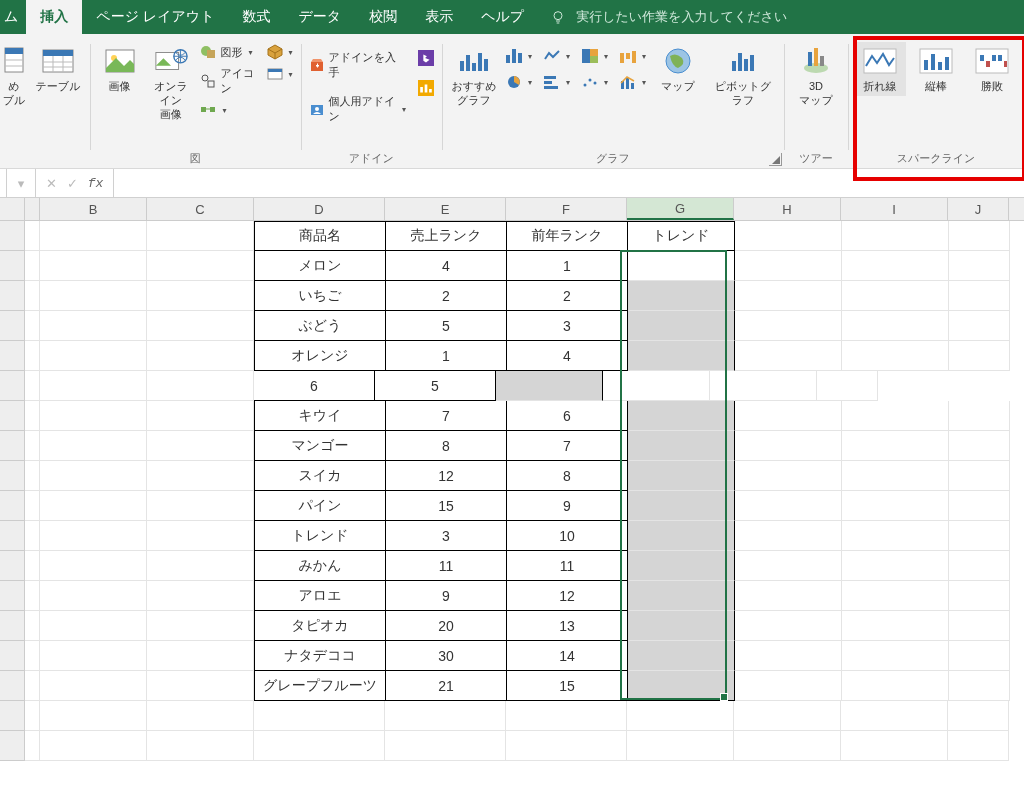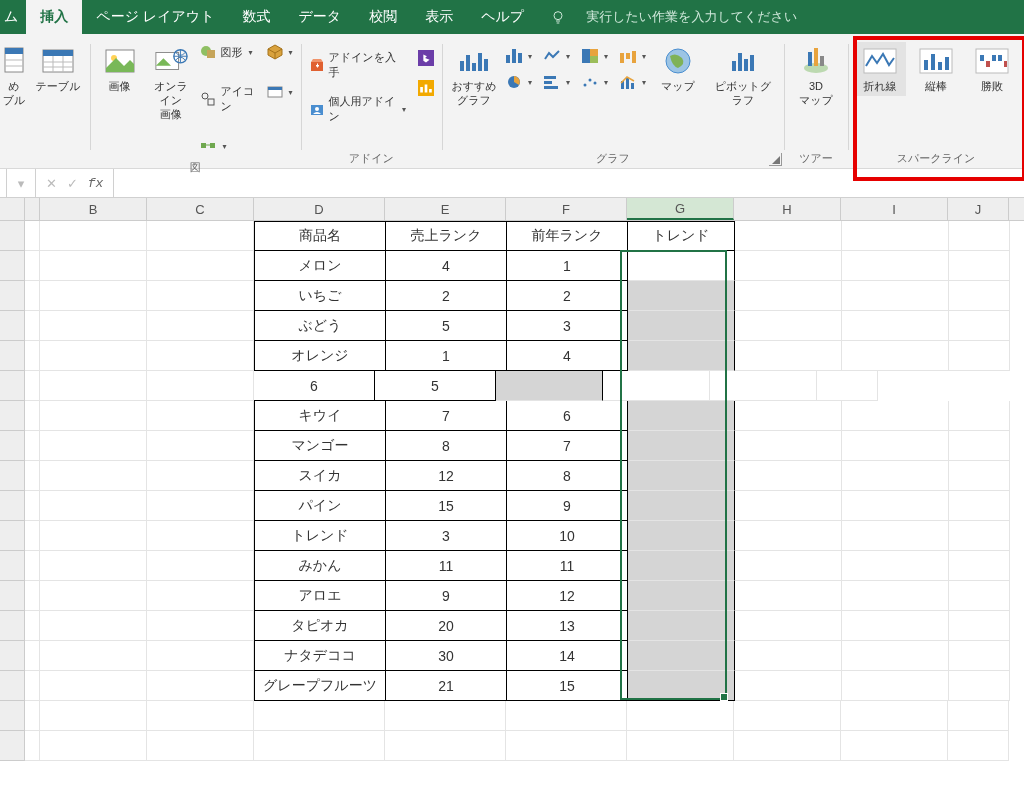--- a/index.html
+++ b/index.html
@@ -1,35 +1,35 @@
 <!DOCTYPE html>
 <html><head>
 <meta charset="utf-8">
 <style>
   html,body{margin:0;padding:0;font-family:"Meiryo","Yu Gothic",sans-serif;font-size:13px;background:#fff;color:#333;width:1024px;height:805px;overflow:hidden}
   
   .tabbar{background:#217346;color:#fff;display:flex;align-items:stretch;height:34px;padding-left:0}
   .tabbar .tab{padding:8px 14px 6px;font-size:14px;cursor:default}
   .tabbar .tab.partial{padding-left:4px;padding-right:8px}
   .tabbar .tab.active{background:#f3f3f3;color:#217346;font-weight:bold}
-  .tabbar .tell{display:flex;align-items:center;gap:20px;padding:0 12px;color:#cfe8da;font-size:13px}
+  .tabbar .tell{display:flex;align-items:center;gap:10px;padding:0 12px;color:#cfe8da;font-size:13px}
   .tabbar .tell svg{width:16px;height:16px;stroke:#cfe8da;fill:none;stroke-width:1.5}
   
   .ribbon{background:#f3f3f3;border-bottom:1px solid #d9d9d9;display:flex;align-items:stretch;height:130px;padding-top:4px}
   .group{display:flex;flex-direction:column;align-items:center;padding:0 6px;position:relative}
   .group+.group::before{content:"";position:absolute;left:0;top:6px;bottom:18px;width:1px;background:#d6d6d6}
   .group-label{font-size:11px;color:#666;margin-top:auto;padding:4px 0 2px;text-align:center;width:100%}
   .group-body{display:flex;align-items:flex-start;gap:4px;padding-top:4px}
   .btn-lg{display:flex;flex-direction:column;align-items:center;width:56px;text-align:center;gap:2px;padding:2px}
   .btn-lg.narrow{width:48px}
   .btn-lg.wide{width:66px}
   .btn-lg .ico{width:34px;height:34px;display:flex;align-items:center;justify-content:center}
   .btn-lg .lbl{font-size:11px;line-height:1.25}
   .btn-sm{display:flex;align-items:center;gap:4px;font-size:11px;padding:2px 2px}
-  .vstack{display:flex;flex-direction:column;gap:20px}
+  .vstack{display:flex;flex-direction:column;gap:2px}
   .sm-ico{width:16px;height:16px;display:flex;align-items:center;justify-content:center}
   .drop{font-size:8px;color:#555;margin-left:2px}
   .dialog-launcher{position:absolute;right:2px;bottom:2px;width:12px;height:12px;border:1px solid #999;border-left:none;border-top:none}
   .dialog-launcher::after{content:"";position:absolute;right:1px;bottom:1px;width:0;height:0;border-left:4px solid transparent;border-top:4px solid transparent;border-right:4px solid #777;border-bottom:4px solid #777}
   
   .hl{border:4px solid #e60000;position:absolute;pointer-events:none;z-index:5}
   
   .fbar{display:flex;align-items:center;height:28px;border-bottom:1px solid #d0d0d0;background:#fff}
   .fbar .namebox{width:6px;border-right:1px solid #d0d0d0;height:100%}
   .fbar .fx-controls{display:flex;align-items:center;gap:10px;padding:0 10px;color:#bbb}

